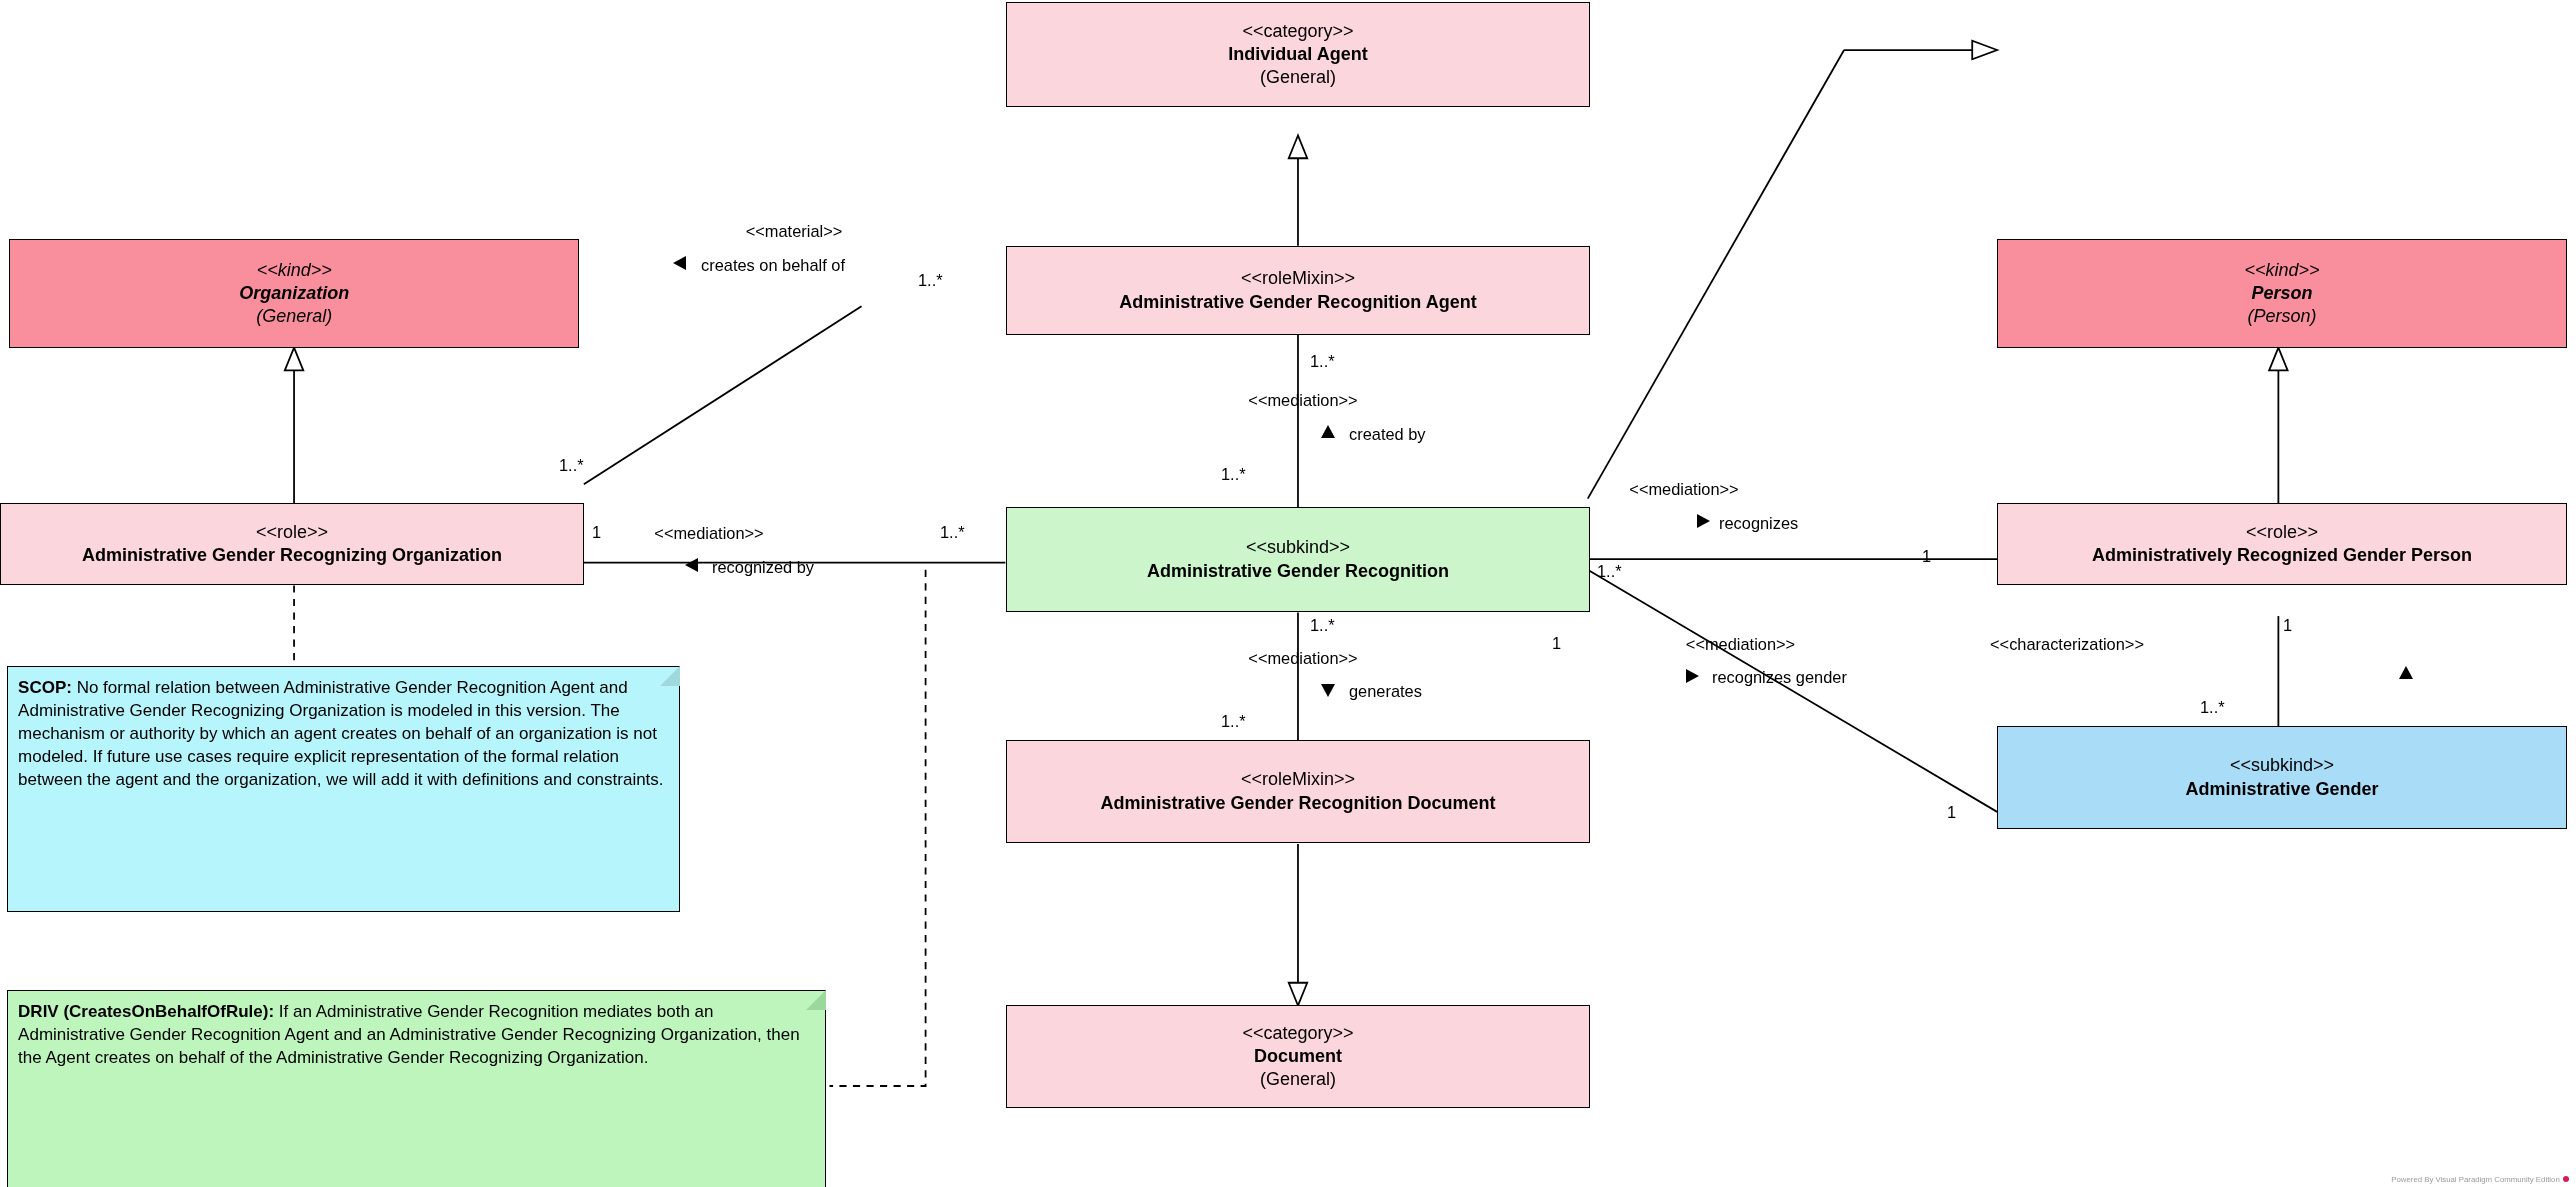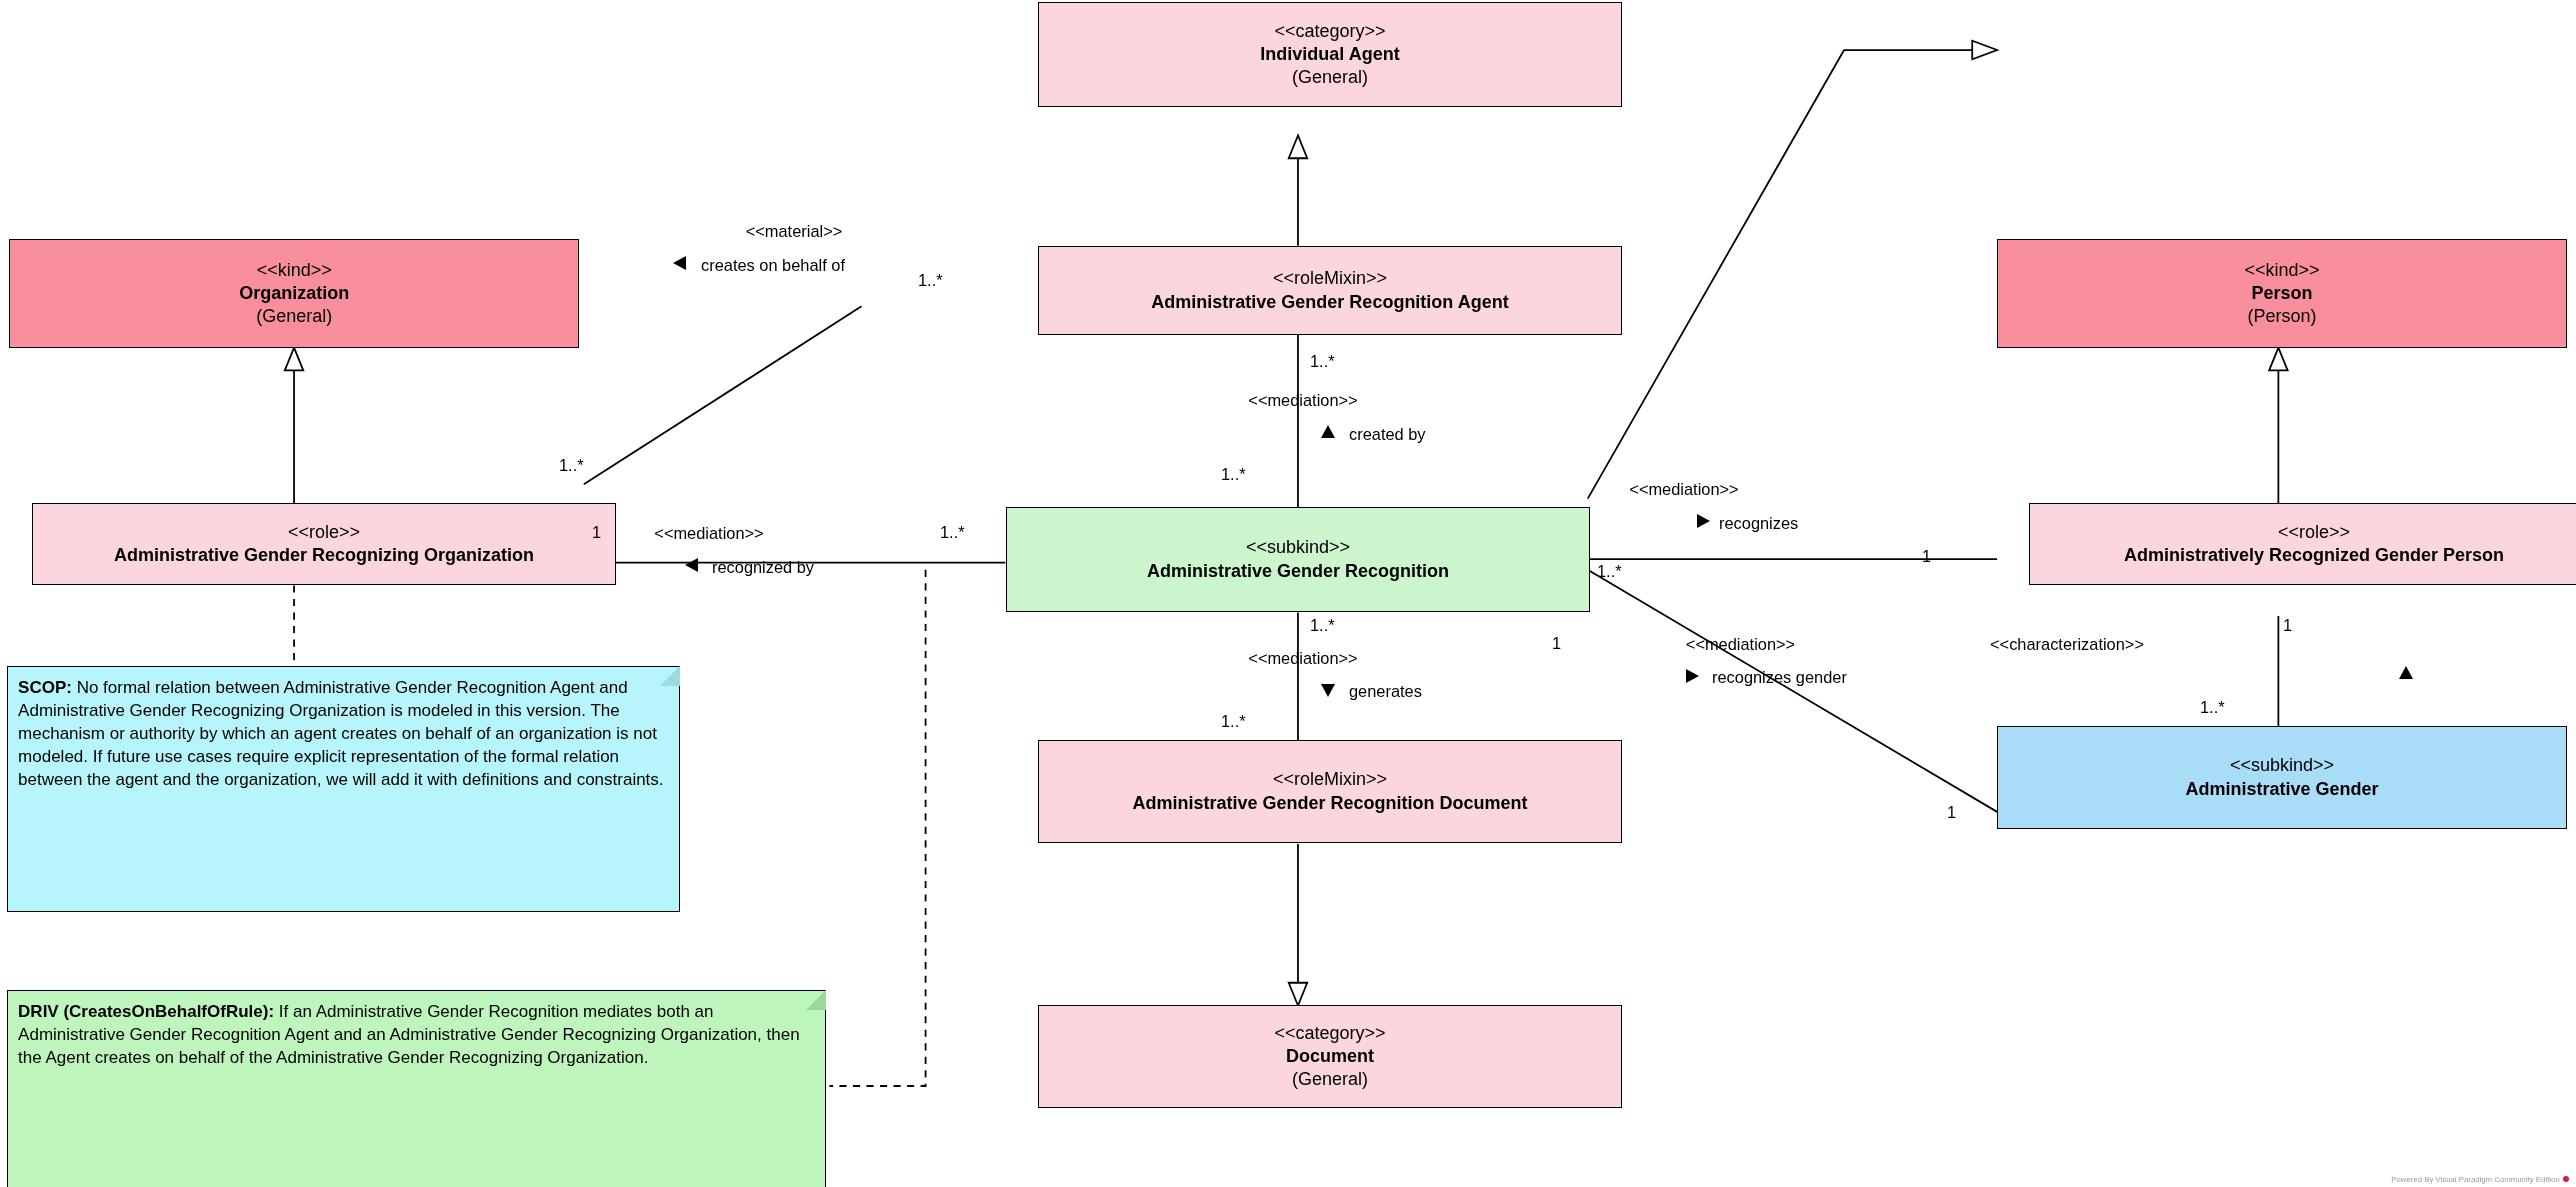--- a/index.html
+++ b/index.html
@@ -45,22 +45,22 @@
     font-weight: bold;
     color: #000;
     white-space: nowrap;
   }
   .node .nsub {
     font-size: 18px;
     font-weight: normal;
     color: #000;
     white-space: nowrap;
   }
-  .pink   { background: #fcd6dd; margin-left: 32px; }
-  .red    { background: #f98e9d; }
+  .pink   { background: #fcd6dd; }
+  .red    { background: #f98e9d; font-style: italic; }
   .green  { background: #ccf5cc; }
   .lgreen { background: #8df58d; }
   .blue   { background: #a8dcf7; }
 
   .note {
     position: absolute;
     box-sizing: border-box;
     border: 1.4px solid #000000;
     font-size: 17px;
     color: #000;

